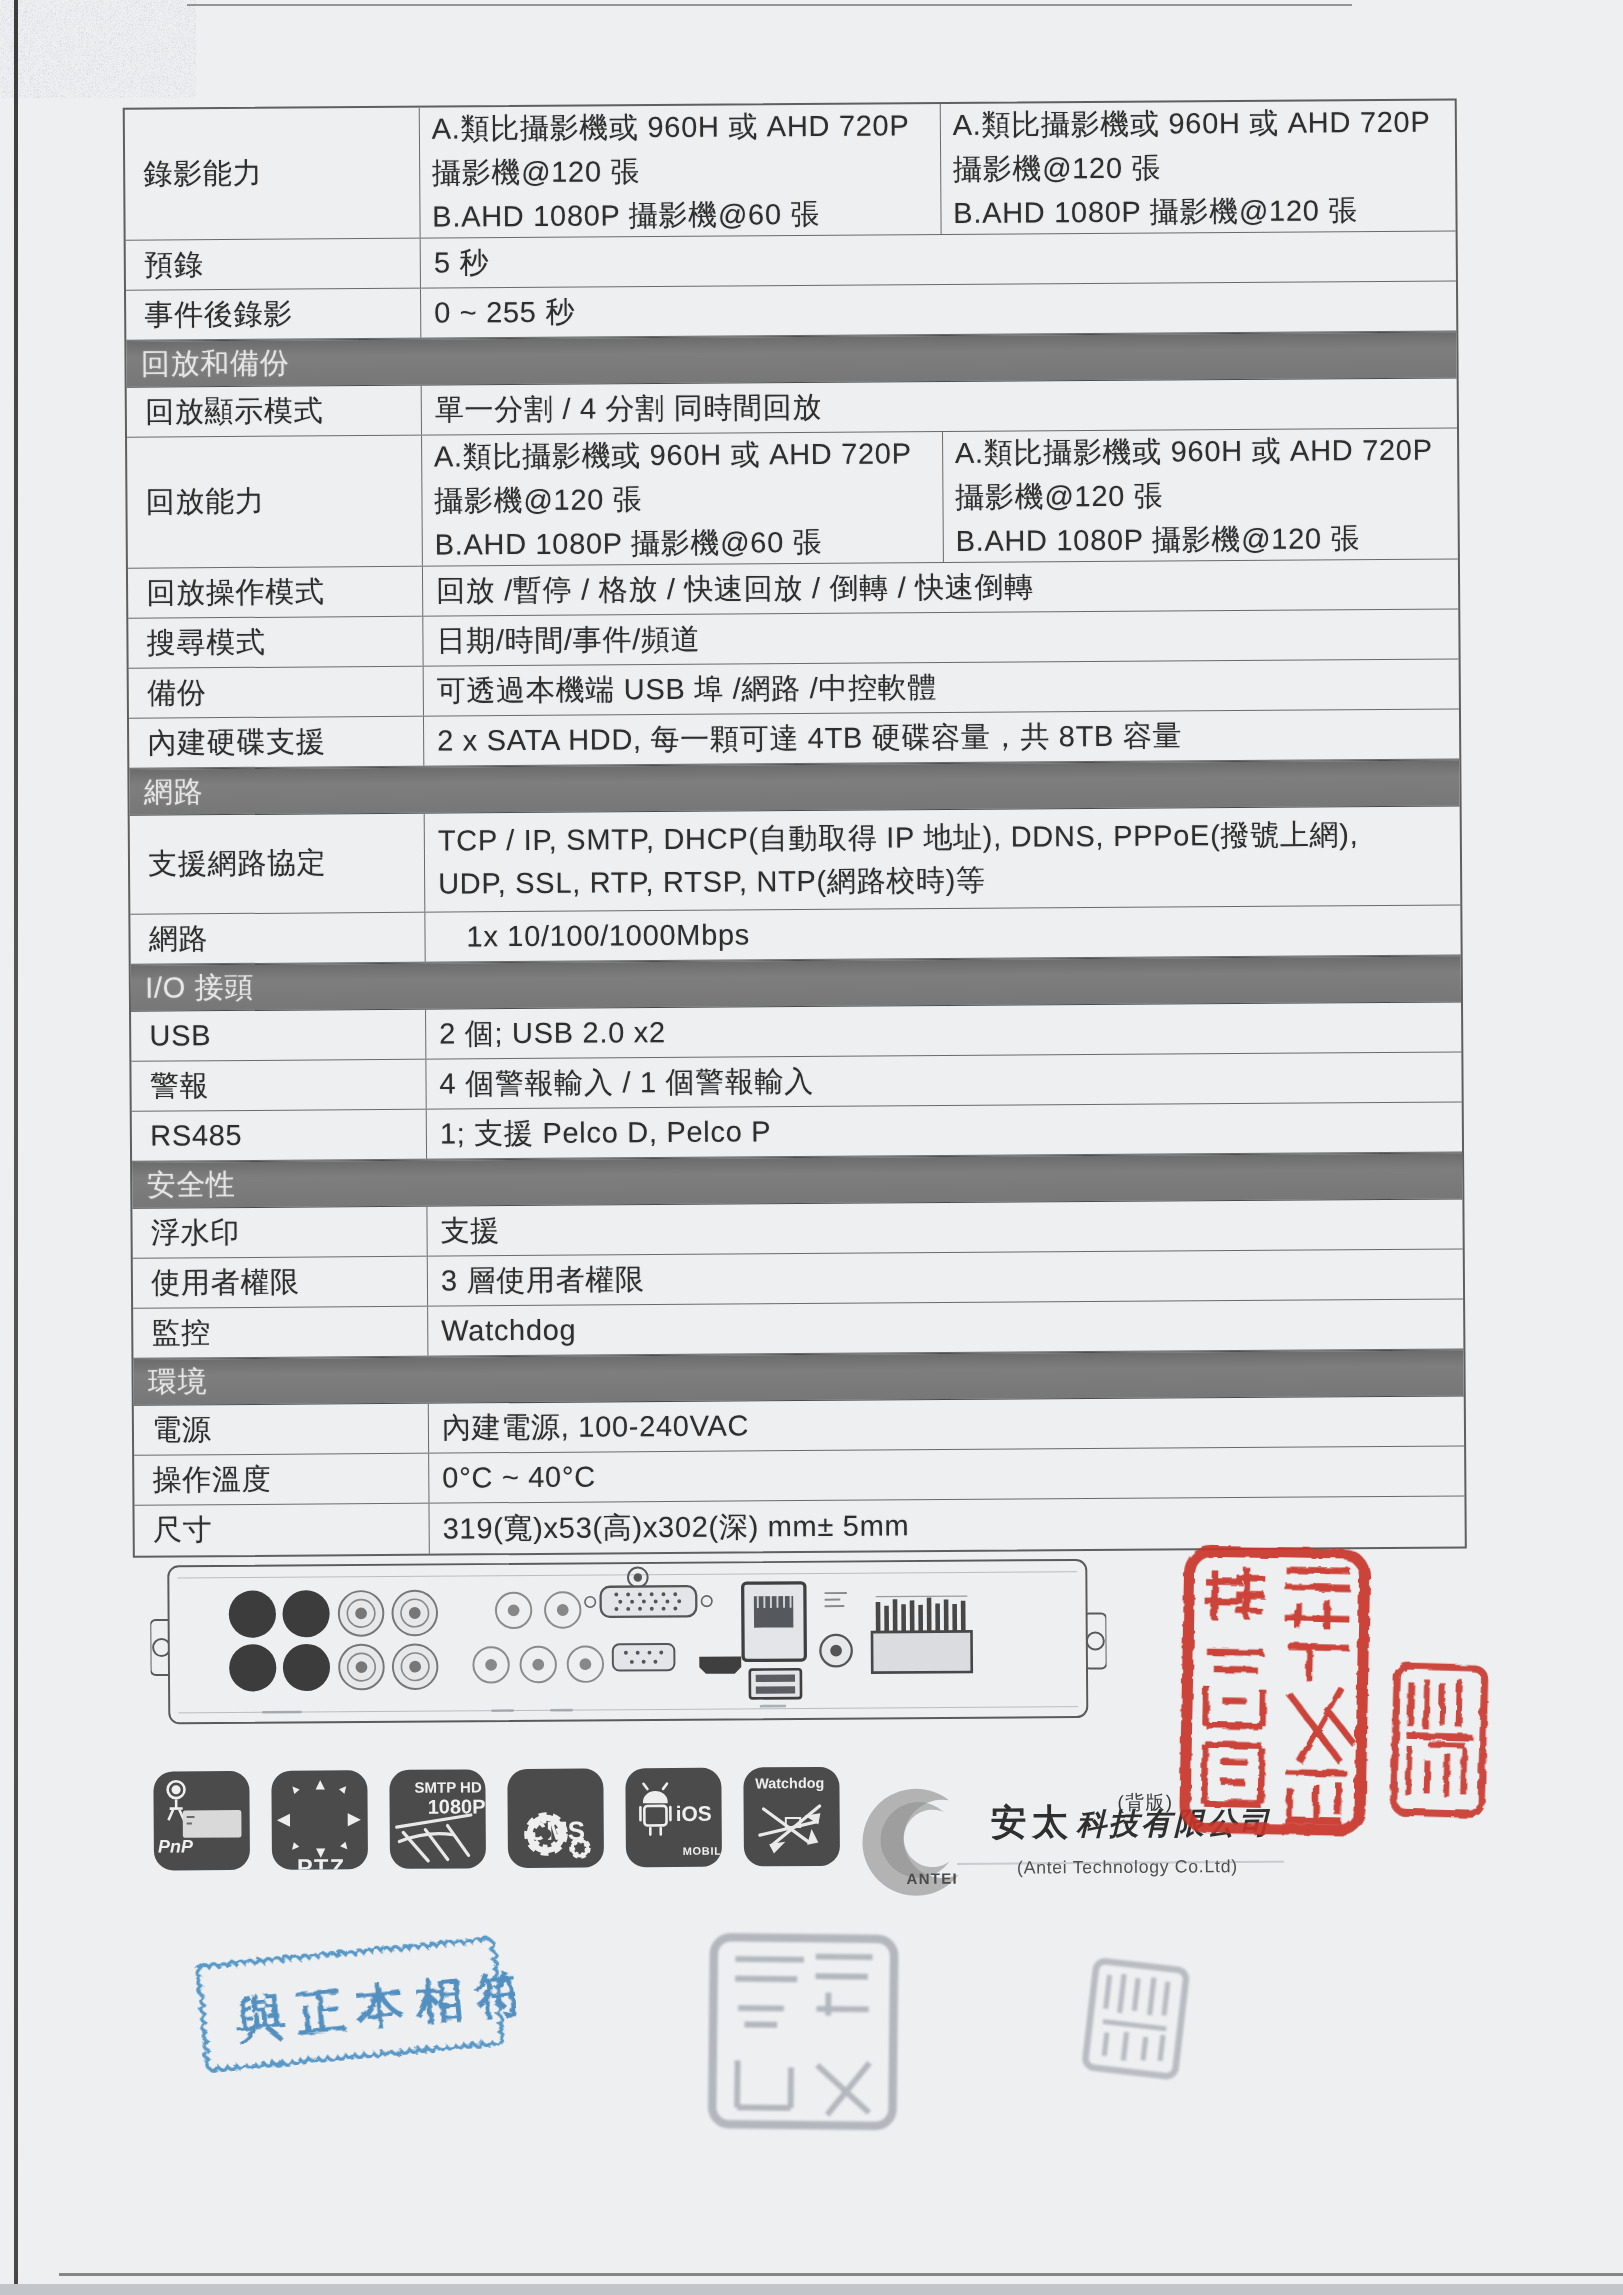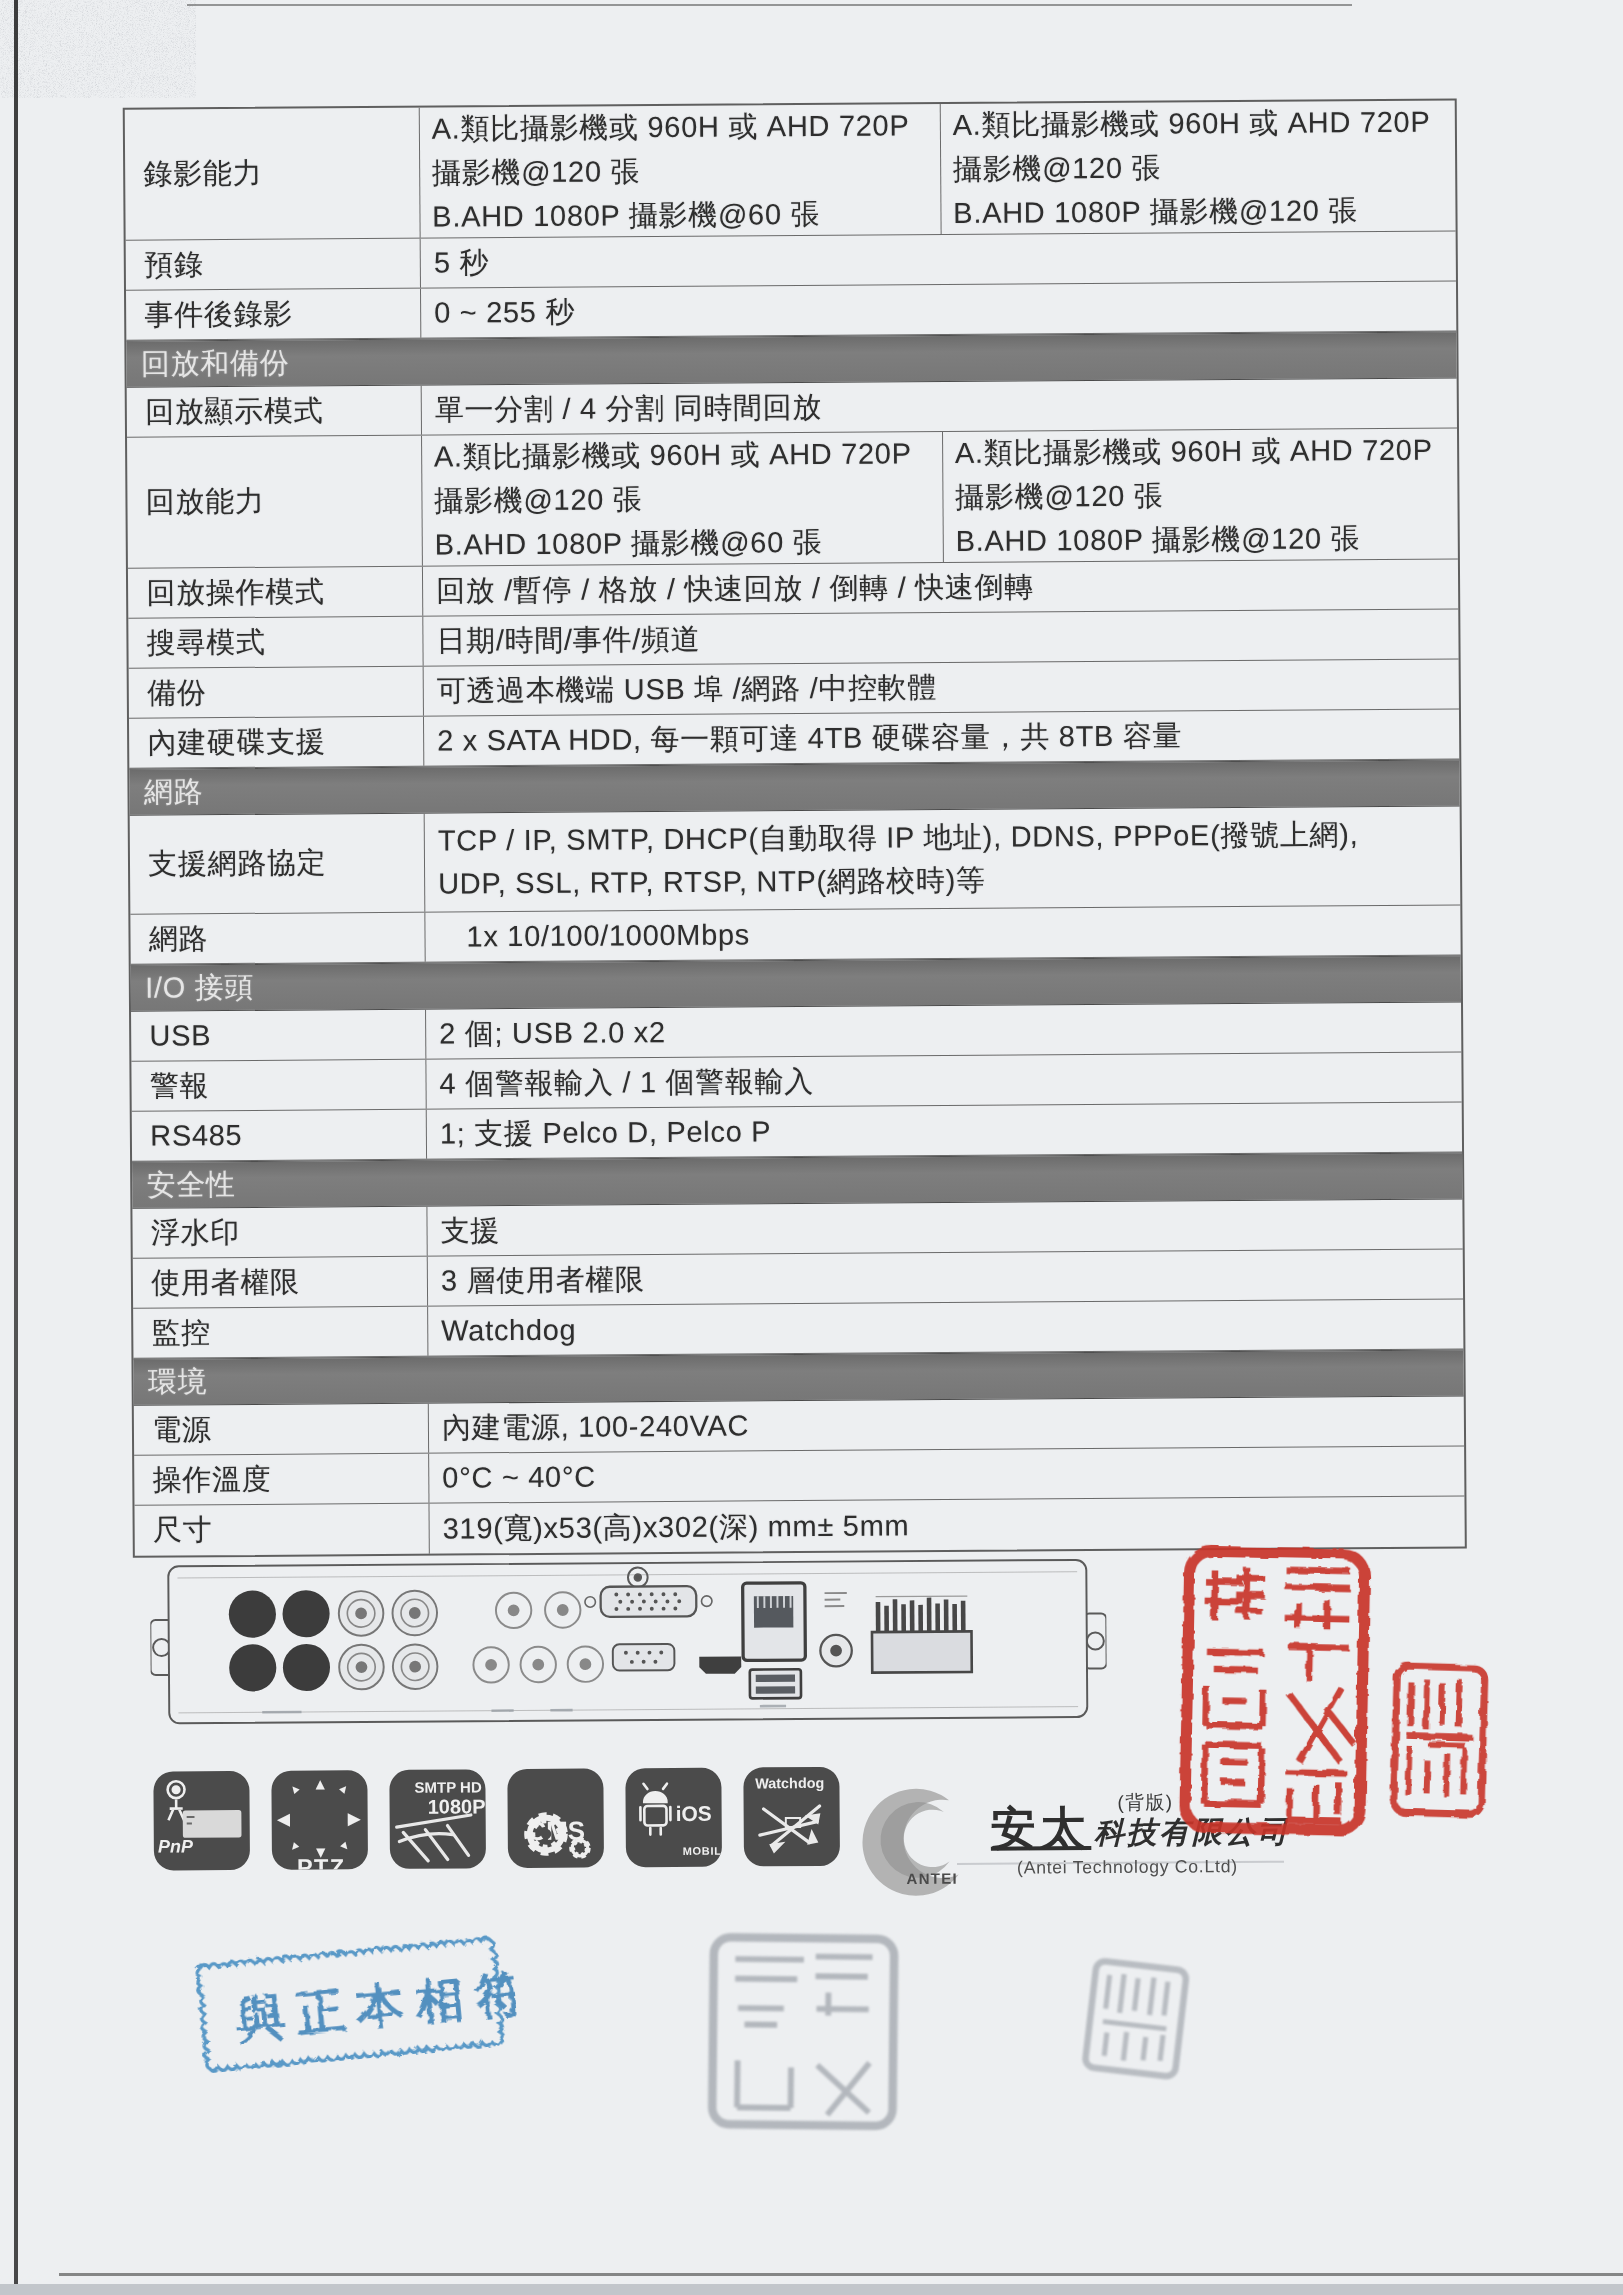--- a/index.html
+++ b/index.html
@@ -38,21 +38,21 @@
   .panel-wrap{position:absolute;left:147px;top:1559px;}
   .back-label{position:absolute;left:1113px;top:1792px;font-size:19px;color:#3a3a3a;letter-spacing:1.3px;}
   
   .icons-row{position:absolute;left:149px;top:1767px;display:flex;gap:22px;}
   .icon-tile{width:96px;height:99px;border-radius:19.6px;background:#4b4b4b;position:relative;color:#efefef;overflow:hidden;flex:none;}
   .icon-tile .txt{position:absolute;font-weight:bold;white-space:nowrap;}
   
   .logo-wrap{position:absolute;left:841px;top:1775px;width:524px;height:144px;}
   .logo-mark{position:absolute;left:0;top:3.9px;}
   .logo-zh{position:absolute;left:145px;top:25px;white-space:nowrap;color:#2f2f2f;}
-  .logo-zh .big{font-family:"Liberation Serif","DejaVu Serif",serif;font-size:45px;font-weight:bold;letter-spacing:5.2px;text-decoration:underline;}
+  .logo-zh .big{font-family:"Liberation Serif","DejaVu Serif",serif;font-size:36px;font-weight:bold;letter-spacing:5.2px;}
   .logo-zh .small{font-family:"Liberation Serif","DejaVu Serif",serif;font-size:30px;font-weight:bold;font-style:italic;letter-spacing:2.6px;}
   .logo-en{position:absolute;left:171px;top:84px;font-size:17.7px;color:#4f4f4f;letter-spacing:0.7px;}
   .logo-smear{position:absolute;left:111px;top:89px;width:327px;height:2px;background:#b9bcc0;opacity:.7;}
   
   .stamp{position:absolute;}
   .blue-stamp{left:189px;top:1939px;transform:rotate(-5deg);}
   .red-seal-lg{left:1173px;top:1545px;transform:rotate(1.5deg);}
   .red-seal-sm{left:1386px;top:1666px;transform:rotate(2deg);}
   .ghost-lg{left:699px;top:1930px;transform:rotate(1deg);filter:blur(1.3px);opacity:.6;}
   .ghost-sm{left:1079px;top:1962px;transform:rotate(7deg);filter:blur(1px);opacity:.55;}

